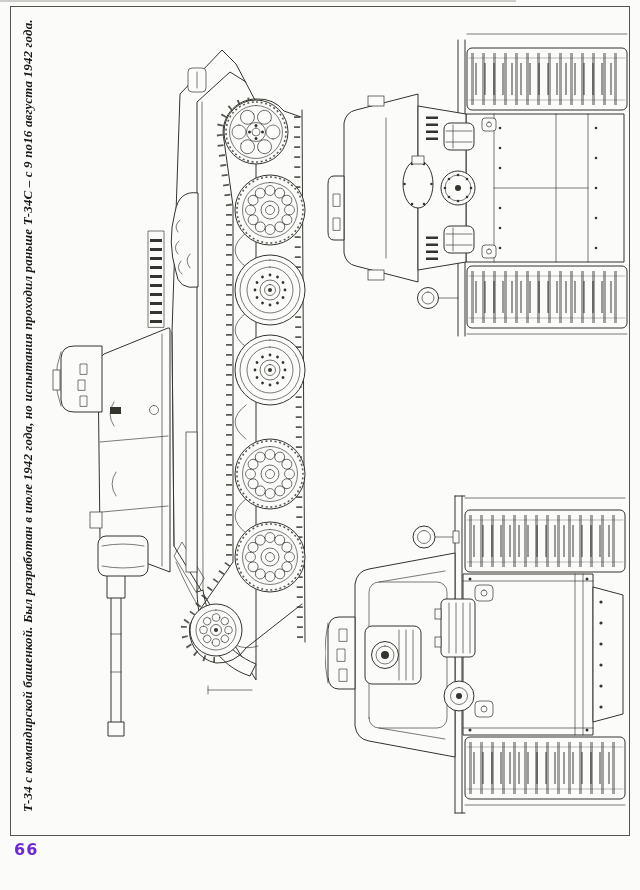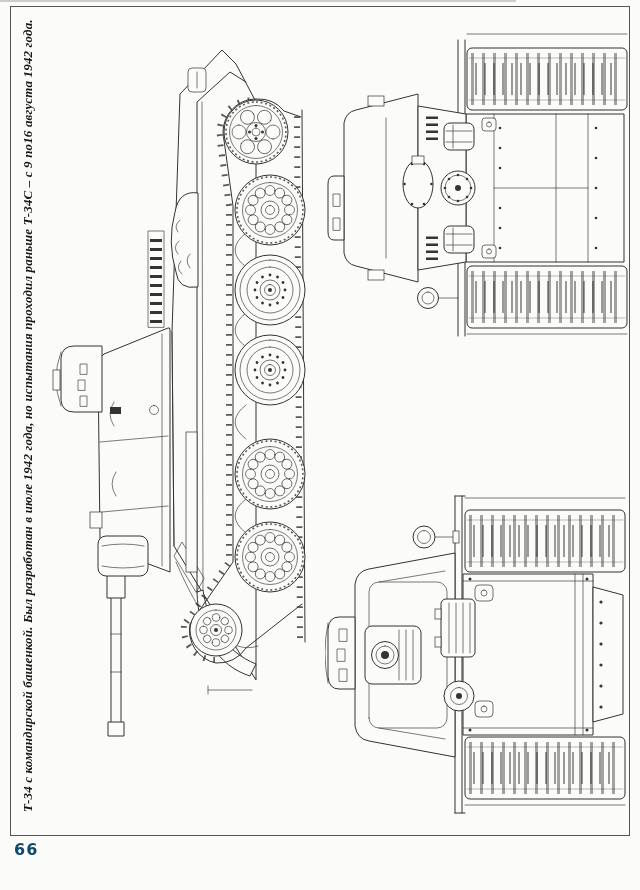--- a/index.html
+++ b/index.html
@@ -10,21 +10,21 @@
   .rot{position:absolute;left:0;top:0;width:890px;height:640px;
        transform-origin:0 0;transform:rotate(-90deg) translateX(-890px);}
   .caption{position:absolute;left:78px;top:20px;width:810px;white-space:nowrap;
            font-style:italic;font-weight:700;font-size:13px;line-height:1.2;
            color:#181714;letter-spacing:.15px;}
   .view{position:absolute;}
   #side{left:148px;top:50px;}
   #front{left:63px;top:325px;}
   #rear{left:542px;top:326px;}
   .pageno{position:absolute;left:14px;top:840px;font-family:"DejaVu Sans",sans-serif;
-          font-weight:700;font-size:16px;color:#0c4a6e;letter-spacing:1px;}
+          font-weight:700;font-size:16px;color:#6d28d9;letter-spacing:1px;}
   
   .ln{fill:none;stroke:#34332e;stroke-width:1;stroke-linejoin:round;stroke-linecap:round;}
   .th{stroke-width:.65;}
   .wf{fill:#fbfbf9;stroke:#34332e;stroke-width:1;stroke-linejoin:round;}
   .wf2{fill:#fbfbf9;stroke:#34332e;stroke-width:.7;}
   .dk{fill:#35342f;stroke:none;}
   .dash{fill:none;stroke:#3c3b35;stroke-width:6;stroke-dasharray:1.8 8.2;opacity:.85;}
   .scal{fill:none;stroke:#34332e;stroke-width:1.6;stroke-dasharray:2 2.6;opacity:.8;}
   .tex1{stroke:#4a4943;stroke-width:52;stroke-dasharray:3 8;opacity:.5;fill:none;}
   .tex2{stroke:#23221e;stroke-width:32;stroke-dasharray:2 7;opacity:.45;fill:none;}

